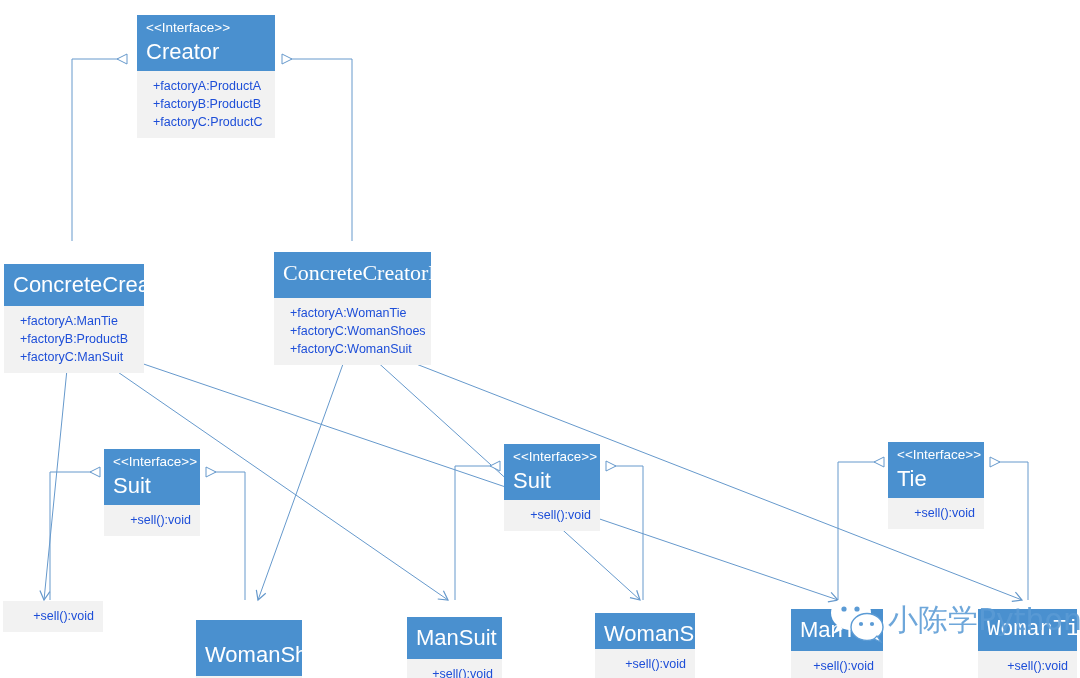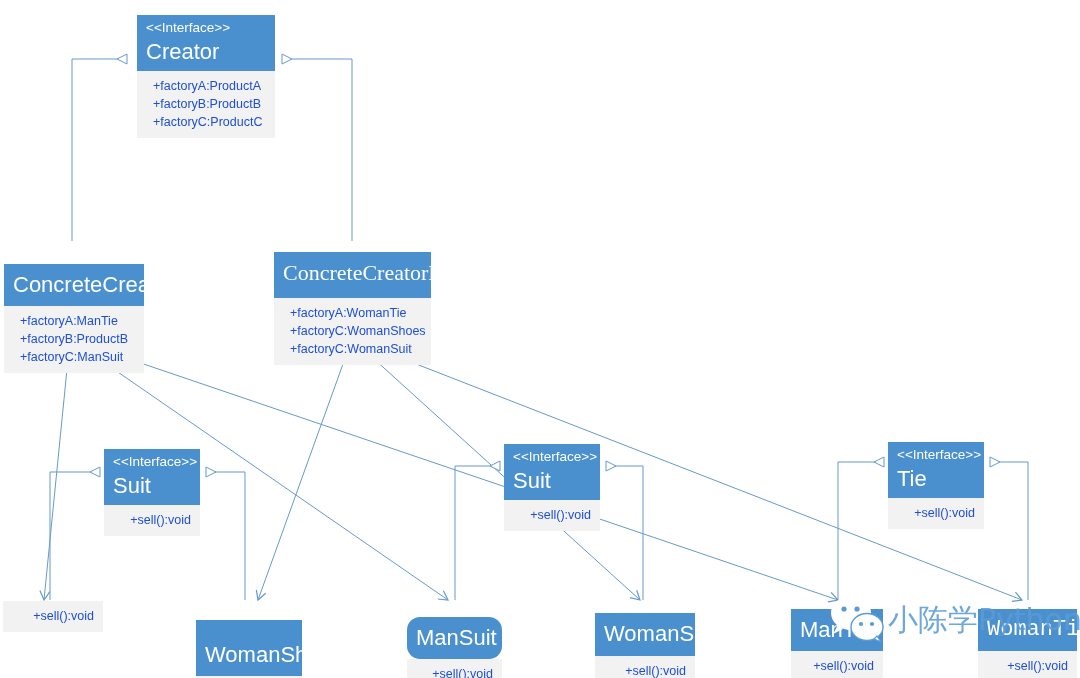--- a/index.html
+++ b/index.html
@@ -209,30 +209,30 @@
   <div class="node" style="left:196px; top:608px; width:106px;">
     <div class="node-head" style="padding-top:20px;padding-bottom:7px;">
       <span class="title">WomanShoes</span>
     </div>
     <div class="node-body center">
       <div>+sell():void</div>
     </div>
   </div>
 
   <div class="node" style="left:407px; top:605px; width:95px;">
-    <div class="node-head" style="padding-top:6px;padding-bottom:7px;border-radius:13px;">
+    <div class="node-head" style="padding-top:6px;padding-bottom:7px;">
       <span class="title">ManSuit</span>
     </div>
     <div class="node-body center">
       <div>+sell():void</div>
     </div>
   </div>
 
   <div class="node" style="left:595px; top:601px; width:100px;">
-    <div class="node-head" style="padding-top:6px;padding-bottom:8px;">
+    <div class="node-head" style="padding-top:6px;padding-bottom:1px;">
       <span class="title">WomanSuit</span>
     </div>
     <div class="node-body center">
       <div>+sell():void</div>
     </div>
   </div>
 
   <div class="node" style="left:791px; top:597px; width:92px;">
     <div class="node-head" style="padding-top:6px;padding-bottom:7px;">
       <span class="title">ManTie</span>

